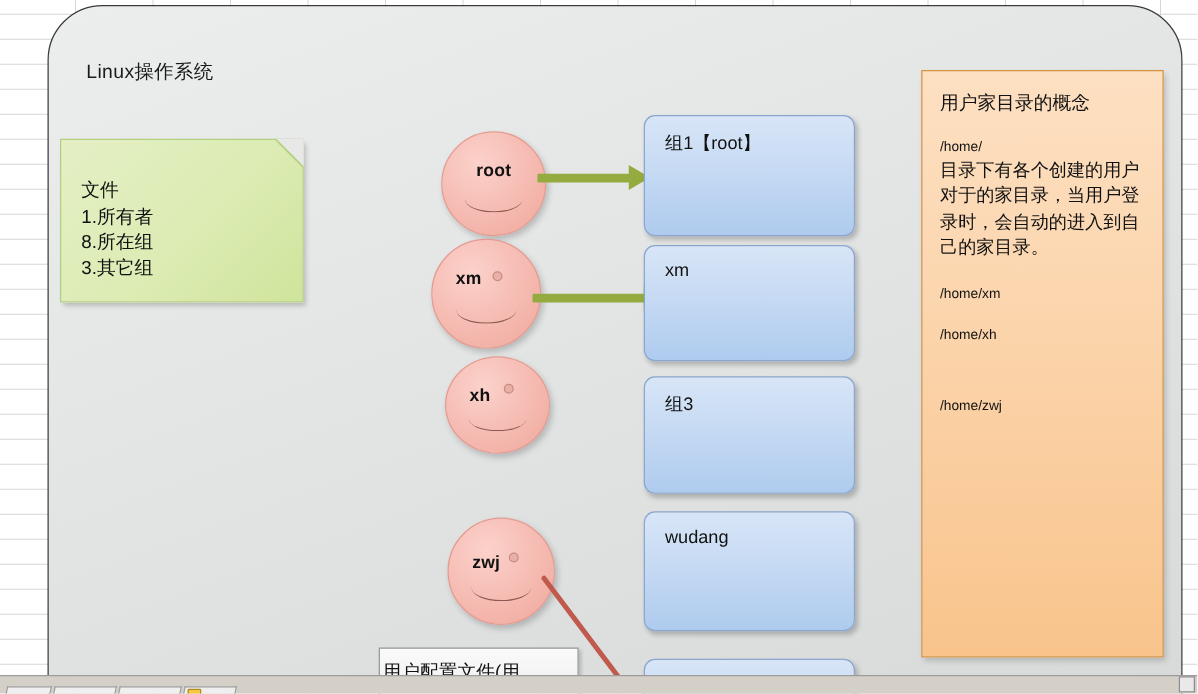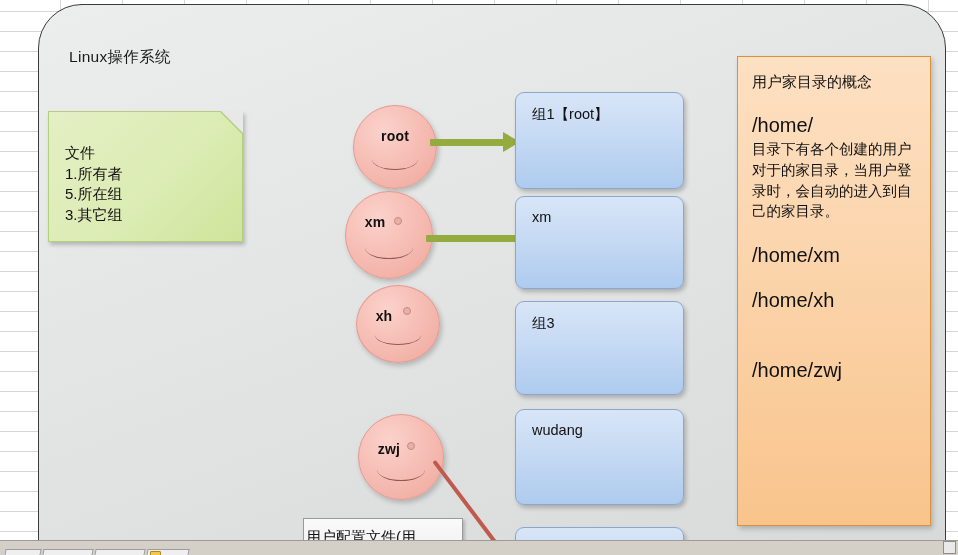--- a/index.html
+++ b/index.html
@@ -203,21 +203,21 @@
     box-sizing: border-box;
     box-shadow: 2px 3px 5px rgba(0,0,0,0.2);
     padding: 16px 12px 0 14px;
   }
   #home-panel .panel-title {
     font-size: 15px;
     color: #111;
     white-space: nowrap;
   }
   #home-panel .panel-line {
-    font-size: 20px;
+    font-size: 11px;
     line-height: 1.42;
     color: #111;
     white-space: nowrap;
   }
   #home-panel .panel-para {
     font-size: 14.5px;
     line-height: 1.42;
     color: #111;
   }
   #home-panel .gap-sm { height: 17px; }
@@ -294,21 +294,21 @@
 <div id="screen">
 
   <div id="os-container">
     <div id="os-title">Linux操作系统</div>
   </div>
 
   <div id="file-note">
     <div class="note-body">
       <div class="note-line">文件</div>
       <div class="note-line">1.所有者</div>
-      <div class="note-line">5.所在组</div>
+      <div class="note-line">8.所在组</div>
       <div class="note-line">3.其它组</div>
     </div>
   </div>
 
   <div class="user-face" id="face-root">
     <span class="face-label">root</span>
     <span class="smile"></span>
   </div>
 
   <div class="user-face" id="face-xm">

